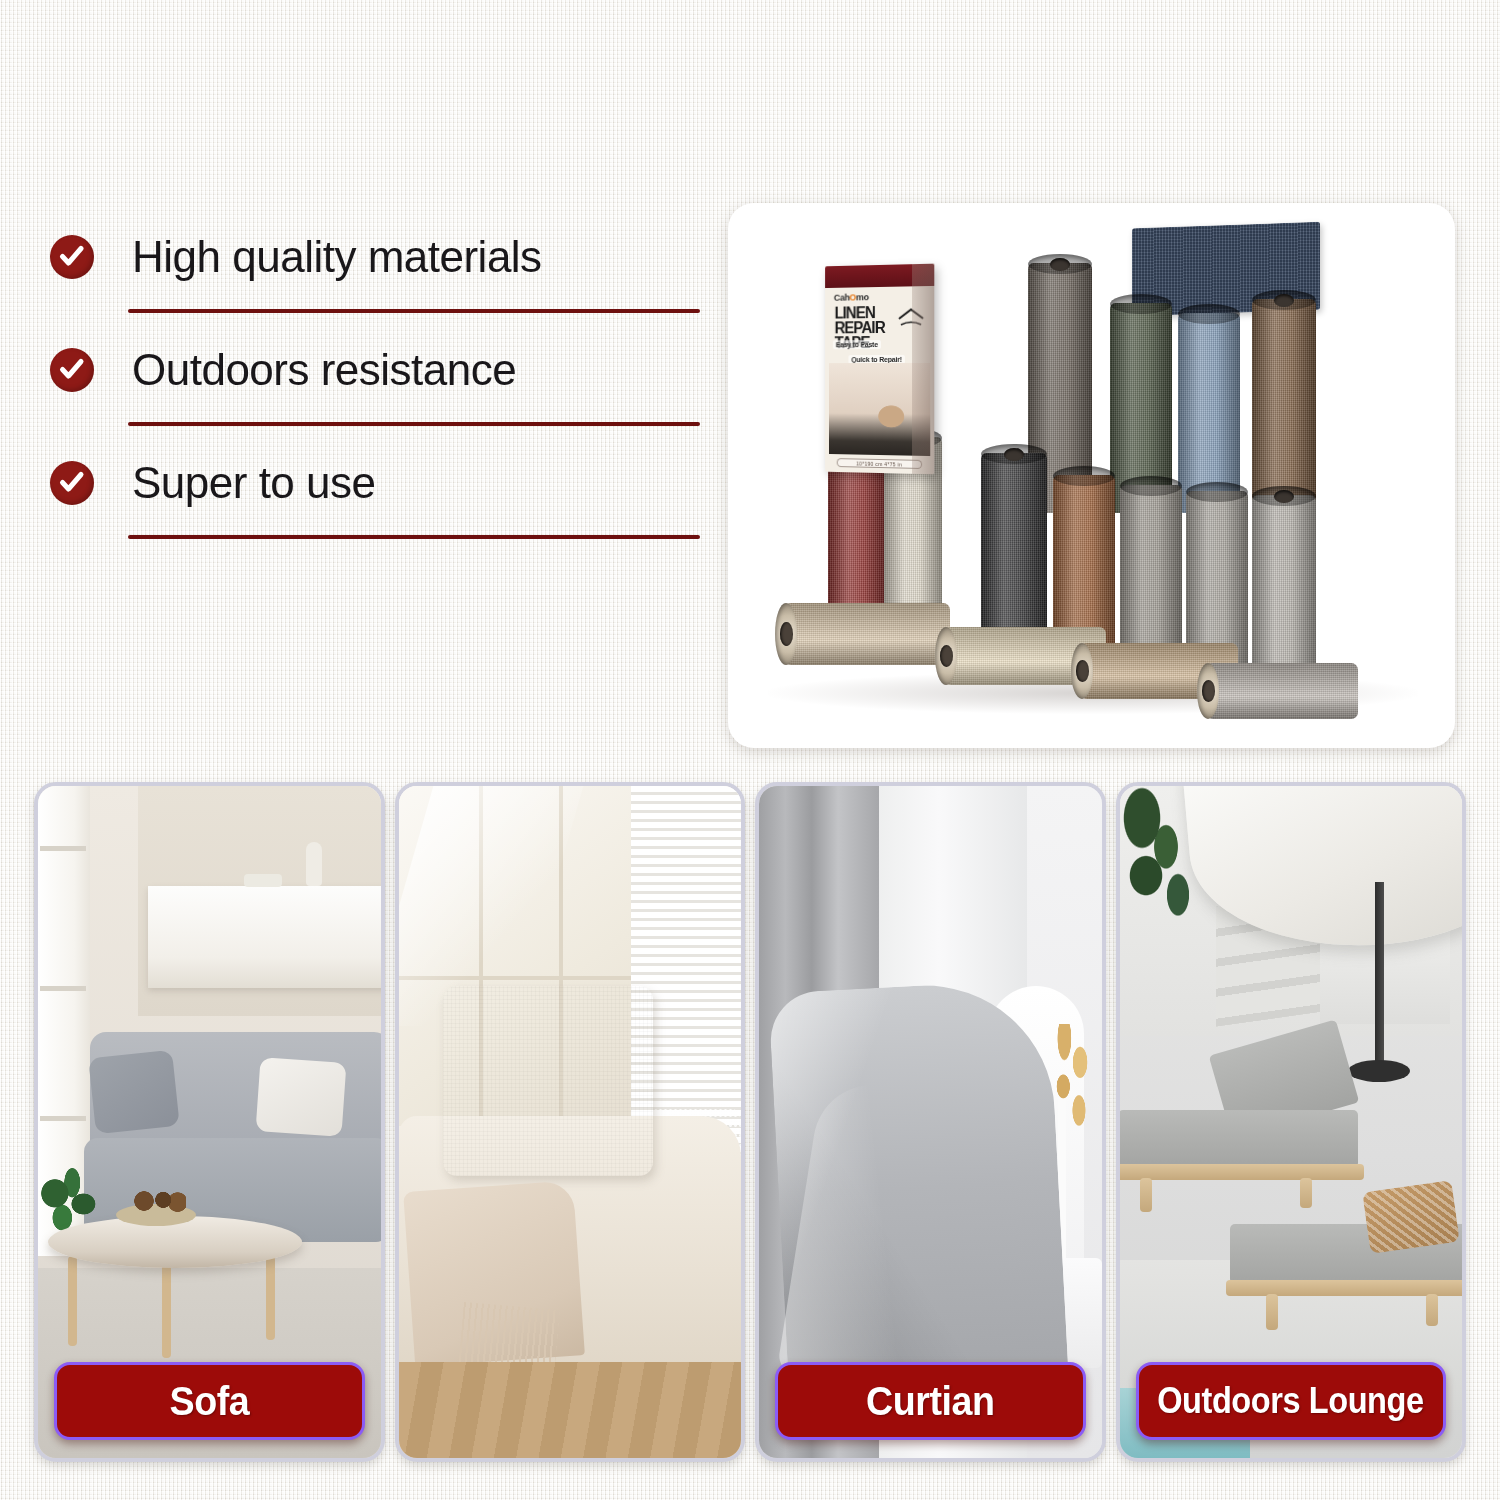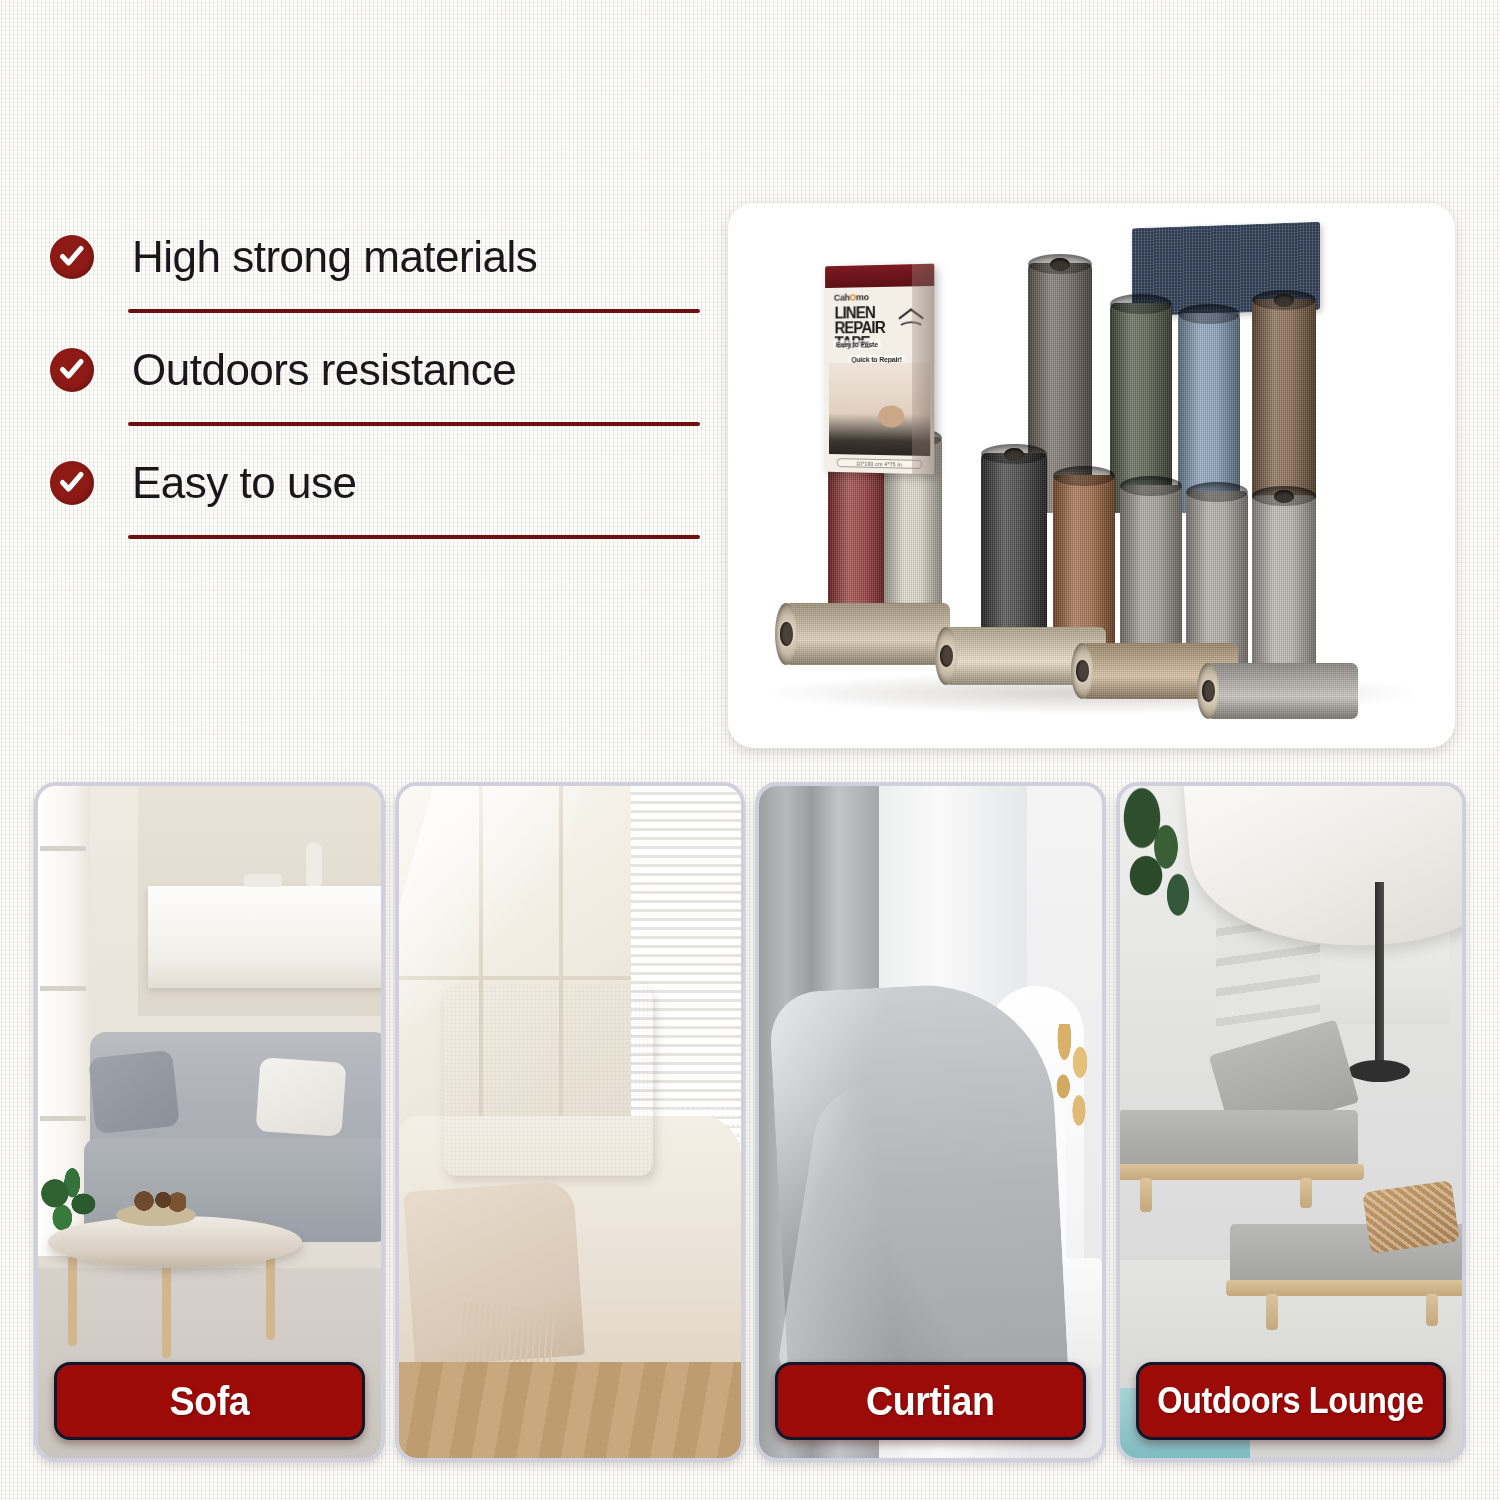--- a/index.html
+++ b/index.html
@@ -215,21 +215,21 @@
     border-radius:22px;
     border:4px solid #cfcfdd;
     overflow:hidden;
     box-shadow:0 4px 10px rgba(130,125,120,.28);
     background:#e9e9ec;
   }
   .scene{ position:absolute; inset:0; }
   .caption-pill{
     position:absolute; left:16px; right:16px; bottom:18px; height:78px;
     background:#9d0b09;
-    border:3px solid #0f172a;
+    border:3px solid #8b5cf6;
     border-radius:16px;
     box-shadow:0 4px 9px rgba(70,20,15,.40);
     display:flex; align-items:center; justify-content:center;
     z-index:5;
   }
   .caption-pill span{
     color:#ffffff; font-size:40px; font-weight:bold;
     letter-spacing:-.5px; transform:scaleX(.94);
     text-shadow:1px 1px 2px rgba(60,0,0,.5);
     white-space:nowrap;
@@ -492,41 +492,41 @@
   <div id="feature-list">
 
 
 
     <div class="feature-row">
       <div class="check-icon">
         <svg width="28" height="28" viewBox="0 0 28 28">
             <path d="M4.5 13.5 L10.5 20 L23 5.5" stroke="#ffffff" stroke-width="5" fill="none" stroke-linecap="round" stroke-linejoin="round"></path>
           </svg>
       </div>
-      <div class="feature-label">High strong materials</div>
+      <div class="feature-label">High quality materials</div>
       <div class="feature-divider"></div>
     </div>
 
     <div class="feature-row">
       <div class="check-icon">
         <svg width="28" height="28" viewBox="0 0 28 28">
             <path d="M4.5 13.5 L10.5 20 L23 5.5" stroke="#ffffff" stroke-width="5" fill="none" stroke-linecap="round" stroke-linejoin="round"></path>
           </svg>
       </div>
       <div class="feature-label">Outdoors resistance</div>
       <div class="feature-divider"></div>
     </div>
 
     <div class="feature-row">
       <div class="check-icon">
         <svg width="28" height="28" viewBox="0 0 28 28">
             <path d="M4.5 13.5 L10.5 20 L23 5.5" stroke="#ffffff" stroke-width="5" fill="none" stroke-linecap="round" stroke-linejoin="round"></path>
           </svg>
       </div>
-      <div class="feature-label">Easy to use</div>
+      <div class="feature-label">Super to use</div>
       <div class="feature-divider"></div>
     </div>
 
   </div>
 
   <div id="product-card">
     <div id="product-scene">
 
       <div id="card-floor-shadow"></div>
 

